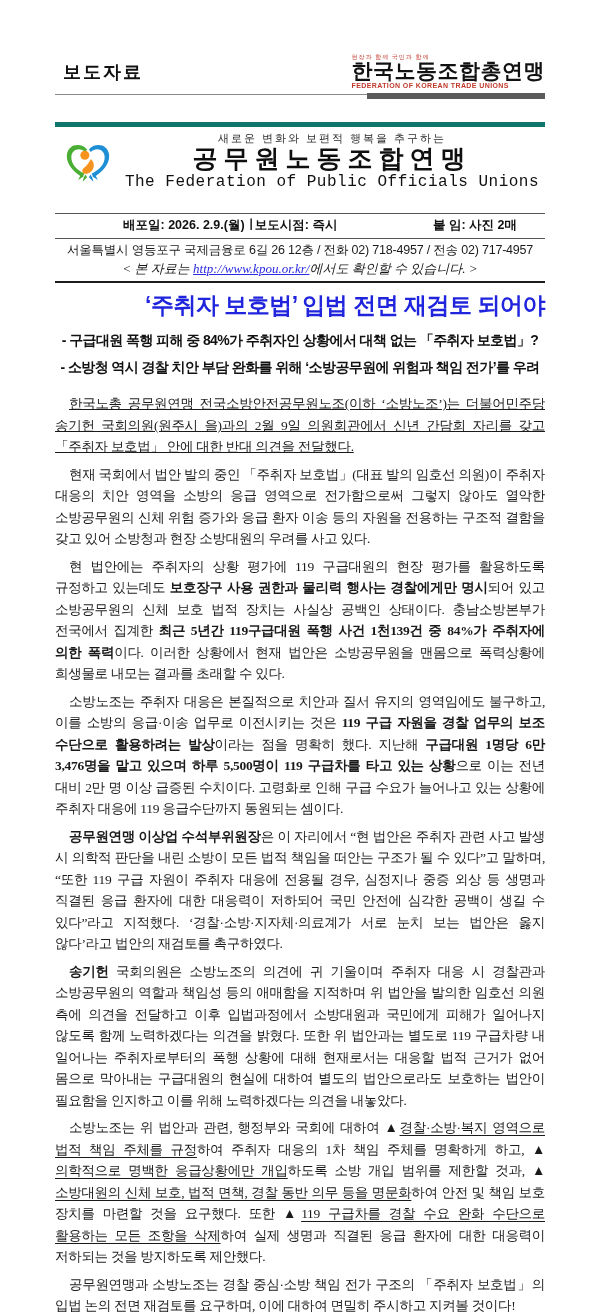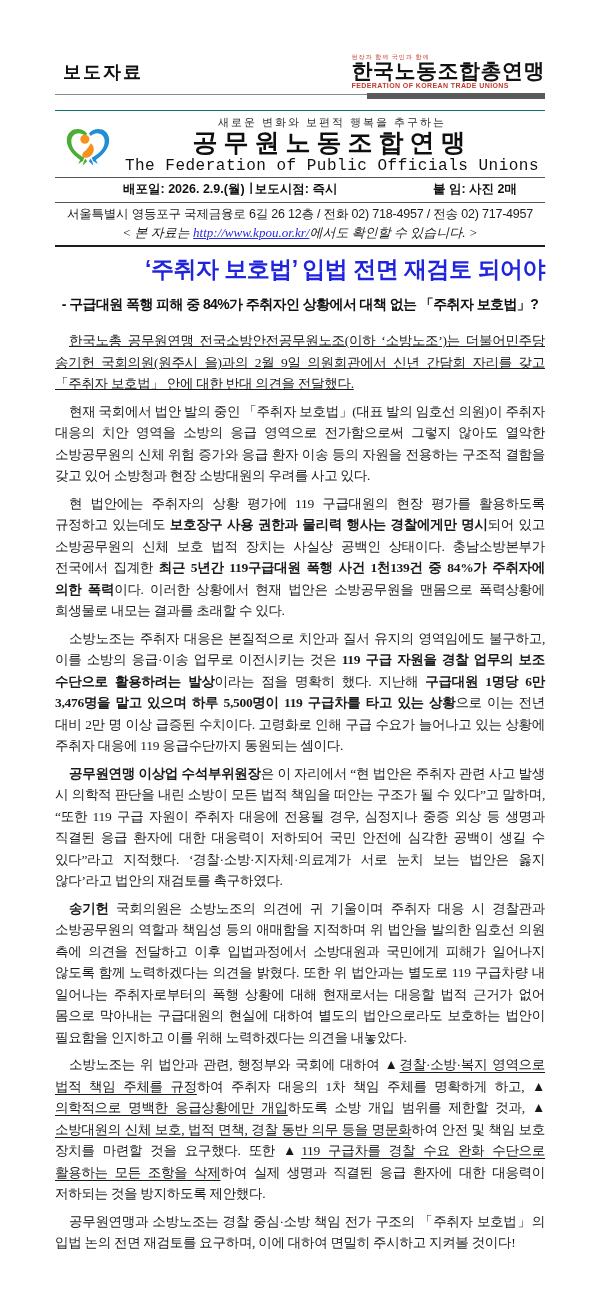--- a/index.html
+++ b/index.html
@@ -11,21 +11,21 @@
   .press-label{font-family:"Liberation Sans",sans-serif;font-weight:900;font-size:18px;letter-spacing:2px;color:#111;padding-left:8px;}
   .fktu{text-align:left;line-height:1.05;}
   .fktu-slogan{font-size:6px;color:#c0392b;font-family:"Liberation Sans",sans-serif;letter-spacing:1px;}
   .fktu-name{font-size:21px;font-weight:900;color:#111;font-family:"Liberation Sans",sans-serif;letter-spacing:0.5px;}
   .fktu-en{font-size:7px;font-weight:700;color:#c0392b;font-family:"Liberation Sans",sans-serif;letter-spacing:0.4px;}
 
   .head-rule{position:relative;margin-top:4px;height:7px;border-top:1px solid #8a8a8a;}
   .head-rule .bar{position:absolute;right:0;top:-2px;width:178px;height:6px;background:#5a5a5a;}
 
   
-  .org-box{margin-top:8px;border-top:1px solid #0f766e;border-bottom:1px solid #555;padding:5px 0 2px 0;}
+  .org-box{margin-top:20px;border-top:5px solid #0f766e;border-bottom:1px solid #555;padding:5px 0 22px 0;}
   .org-inner{display:flex;justify-content:center;align-items:center;gap:10px;}
   .org-text{text-align:center;line-height:1.15;}
   .org-tagline{font-size:11px;color:#2b2b2b;font-family:"Liberation Sans",sans-serif;letter-spacing:2px;}
   .org-name{font-size:25px;font-weight:900;color:#0f0f0f;font-family:"Liberation Sans",sans-serif;letter-spacing:6px;}
   .org-en{font-size:16px;color:#111;font-family:Liberation Mono, monospace;letter-spacing:0.5px;}
 
   
   .meta-row{display:flex;justify-content:space-between;border-bottom:1px solid #555;padding:3px 28px 4px 68px;font-family:"Liberation Sans",sans-serif;font-size:12.5px;font-weight:700;color:#111;}
   .addr{margin-top:3px;text-align:center;font-family:"Liberation Sans",sans-serif;font-size:12.5px;color:#1b1b1b;letter-spacing:-0.2px;}
   .source-line{text-align:center;font-style:italic;font-size:13px;color:#161616;margin-top:1px;}
@@ -87,20 +87,21 @@
   </div>
   <div class="addr">서울특별시 영등포구 국제금융로 6길 26 12층 / 전화 02) 718-4957 / 전송 02) 717-4957</div>
   <div class="source-line">
     <span>&lt; 본 자료는 </span><a href="#">http://www.kpou.or.kr/</a><span>에서도 확인할 수 있습니다. &gt;</span>
   </div>
   <div class="black-rule"></div>
 
   <div class="art-title" id="art-title" style="color: rgb(32, 37, 221);">‘주취자 보호법’ 입법 전면 재검토 되어야</div>
   <div class="subtitles">
     <div class="subtitle">- 구급대원 폭행 피해 중 84%가 주취자인 상황에서 대책 없는 「주취자 보호법」?</div>
+    <div class="subtitle">- 소방청 역시 경찰 치안 부담 완화를 위해 ‘소방공무원에 위험과 책임 전가’를 우려</div>
   </div>
 
   <div class="body">
       <p class="para"><span>한국노총 공무원연맹 전국소방안전공무원노조(이하 ‘소방노조’)는 더불어민주당 송기헌 국회의원(원주시 을)과의 2월 9일 의원회관에서 신년 간담회 자리를 갖고 「주취자 보호법」 안에 대한 반대 의견을 전달했다.</span></p>
       <p class="para"><span>현재 국회에서 법안 발의 중인 「주취자 보호법」(대표 발의 임호선 의원)이 주취자 대응의 치안 영역을 소방의 응급 영역으로 전가함으로써 그렇지 않아도 열악한 소방공무원의 신체 위험 증가와 응급 환자 이송 등의 자원을 전용하는 구조적 결함을 갖고 있어 소방청과 현장 소방대원의 우려를 사고 있다.</span></p>
       <p class="para"><span>현 법안에는 주취자의 상황 평가에 119 구급대원의 현장 평가를 활용하도록 규정하고 있는데도 </span><span class="b">보호장구 사용 권한과 물리력 행사는 경찰에게만 명시</span><span>되어 있고 소방공무원의 신체 보호 법적 장치는 사실상 공백인 상태이다. 충남소방본부가 전국에서 집계한 </span><span class="b">최근 5년간 119구급대원 폭행 사건 1천139건 중 84%가 주취자에 의한 폭력</span><span>이다. 이러한 상황에서 현재 법안은 소방공무원을 맨몸으로 폭력상황에 희생물로 내모는 결과를 초래할 수 있다.</span></p>
       <p class="para"><span>소방노조는 주취자 대응은 본질적으로 치안과 질서 유지의 영역임에도 불구하고, 이를 소방의 응급·이송 업무로 이전시키는 것은 </span><span class="b">119 구급 자원을 경찰 업무의 보조 수단으로 활용하려는 발상</span><span>이라는 점을 명확히 했다. 지난해 </span><span class="b">구급대원 1명당 6만 3,476명을 맡고 있으며 하루 5,500명이 119 구급차를 타고 있는 상황</span><span>으로 이는 전년 대비 2만 명 이상 급증된 수치이다. 고령화로 인해 구급 수요가 늘어나고 있는 상황에 주취자 대응에 119 응급수단까지 동원되는 셈이다.</span></p>
       <p class="para"><span class="b">공무원연맹 이상업 수석부위원장</span><span>은 이 자리에서 “현 법안은 주취자 관련 사고 발생 시 의학적 판단을 내린 소방이 모든 법적 책임을 떠안는 구조가 될 수 있다”고 말하며, “또한 119 구급 자원이 주취자 대응에 전용될 경우, 심정지나 중증 외상 등 생명과 직결된 응급 환자에 대한 대응력이 저하되어 국민 안전에 심각한 공백이 생길 수 있다”라고 지적했다. ‘경찰·소방·지자체·의료계가 서로 눈치 보는 법안은 옳지 않다’라고 법안의 재검토를 촉구하였다.</span></p>
       <p class="para"><span class="b">송기헌</span><span> 국회의원은 소방노조의 의견에 귀 기울이며 주취자 대응 시 경찰관과 소방공무원의 역할과 책임성 등의 애매함을 지적하며 위 법안을 발의한 임호선 의원 측에 의견을 전달하고 이후 입법과정에서 소방대원과 국민에게 피해가 일어나지 않도록 함께 노력하겠다는 의견을 밝혔다. 또한 위 법안과는 별도로 119 구급차량 내 일어나는 주취자로부터의 폭행 상황에 대해 현재로서는 대응할 법적 근거가 없어 몸으로 막아내는 구급대원의 현실에 대하여 별도의 법안으로라도 보호하는 법안이 필요함을 인지하고 이를 위해 노력하겠다는 의견을 내놓았다.</span></p>
       <p class="para"><span>소방노조는 위 법안과 관련, 행정부와 국회에 대하여 ▲</span><span class="u">경찰·소방·복지 영역으로 법적 책임 주체를 규정</span><span>하여 주취자 대응의 1차 책임 주체를 명확하게 하고, ▲</span><span class="u">의학적으로 명백한 응급상황에만 개입</span><span>하도록 소방 개입 범위를 제한할 것과, ▲</span><span class="u">소방대원의 신체 보호, 법적 면책, 경찰 동반 의무 등을 명문화</span><span>하여 안전 및 책임 보호 장치를 마련할 것을 요구했다. 또한 ▲</span><span class="u">119 구급차를 경찰 수요 완화 수단으로 활용하는 모든 조항을 삭제</span><span>하여 실제 생명과 직결된 응급 환자에 대한 대응력이 저하되는 것을 방지하도록 제안했다.</span></p>

